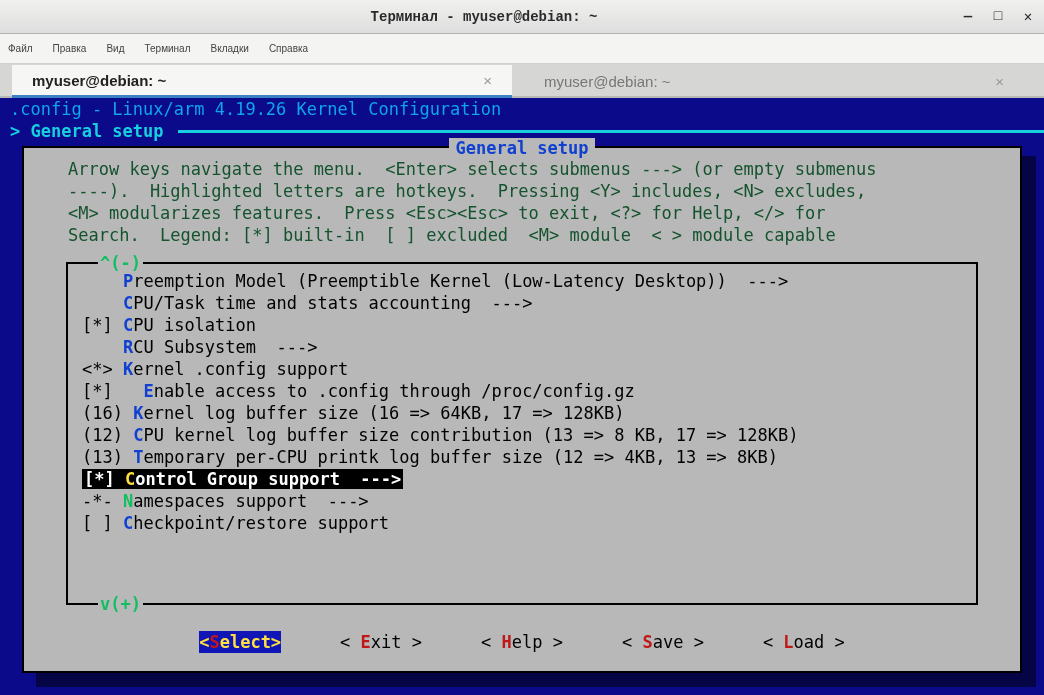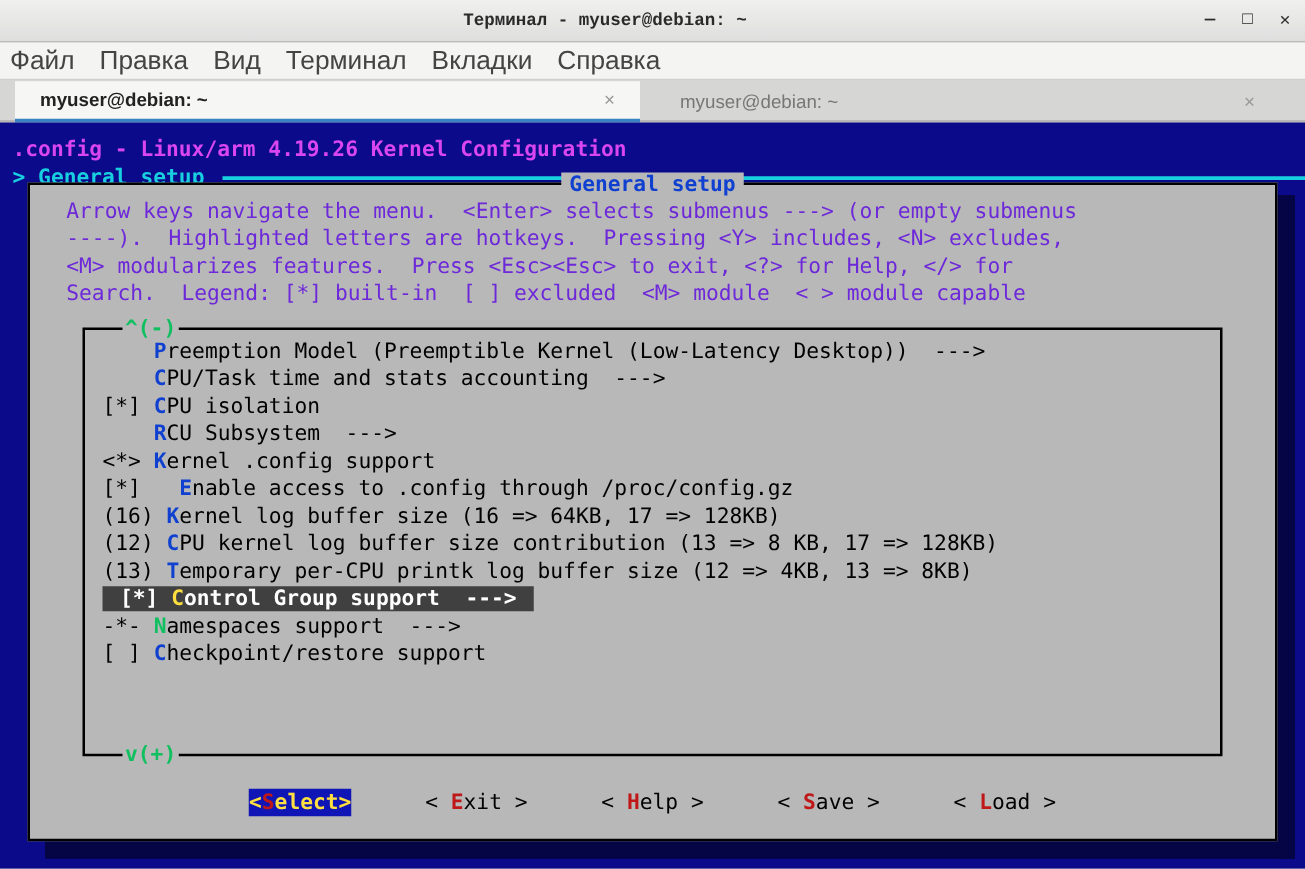--- a/index.html
+++ b/index.html
@@ -29,21 +29,21 @@
   .win-btns { display: flex; gap: 14px; font-weight: bold; cursor: pointer; }
   .win-btn { width: 16px; text-align: center; }
   .menubar {
     height: 30px;
     background: #f4f4f2;
     border-bottom: 1px solid #d0d0d0;
     display: flex;
     align-items: center;
     padding: 0 8px;
     gap: 20px;
-    font-size: 21px;
+    font-size: 10px;
     color: #444;
   }
   .menubar span { cursor: pointer; }
   .tabbar {
     height: 34px;
     background: #d6d6d4;
     display: flex;
     align-items: flex-end;
     padding: 0;
     font-size: 15px;
@@ -73,23 +73,23 @@
     background: #0a0a8a;
     padding: 0;
     font-family: "DejaVu Sans Mono","Liberation Mono",monospace;
     font-size: 17px;
     line-height: 22px;
     height: calc(695px - 34px - 30px - 34px);
     position: relative;
     color: #c0c0c0;
   }
   .conf-header {
-    color: #d946ef;
-    font-weight: bold;
-    padding: 11px 10px 0 10px;
+    color: #0ea5e9;
+    font-weight: normal;
+    padding: 0 10px 0 10px;
     white-space: pre;
   }
   .bc-row {
     display: flex;
     align-items: center;
     padding: 0 0 0 10px;
     text-align: right;
   }
   .bc-label { color:#18cfe0; font-weight:bold; white-space: pre; }
   .bc-line { flex:1; height:0; border-top:3px solid #18cfe0; margin-left:4px; }
@@ -108,22 +108,22 @@
     left:0; right:0;
     text-align:center;
   }
   .boxtitle {
     background:#b8b8b8;
     color:#1040d0;
     font-weight:bold;
     padding:0 6px;
   }
   .helptext {
-    color:#6d28d9;
-    padding:10px 26px 6px 29px;
+    color:#14532d;
+    padding:10px 26px 6px 44px;
     white-space:pre-wrap;
     font-family:inherit;
   }
   .inner-box {
     position:absolute;
     top:114px;
     left:42px;
     right:42px;
     bottom:66px;
     border:2px solid #000;
@@ -151,24 +151,24 @@
     padding:6px 0 4px 0;
   }
   .item {
     white-space:pre;
     color:#000;
     padding:0 14px;
   }
   .item .hk, .btn .hk { color:#c01818; font-weight:bold; }
   .item.selected-row { padding:0 14px; }
   .item .sel {
-    background:#404040;
+    background:#000000;
     color:#fff;
     font-weight:bold;
-    padding:0 14px;
+    padding:0 2px;
   }
   .item .sel .hk { color:#ffe040; }
   .btnrow {
     position:absolute;
     left:0; right:0;
     bottom:18px;
     display:flex;
     justify-content:center;
     gap:59px;
     color:#000;

